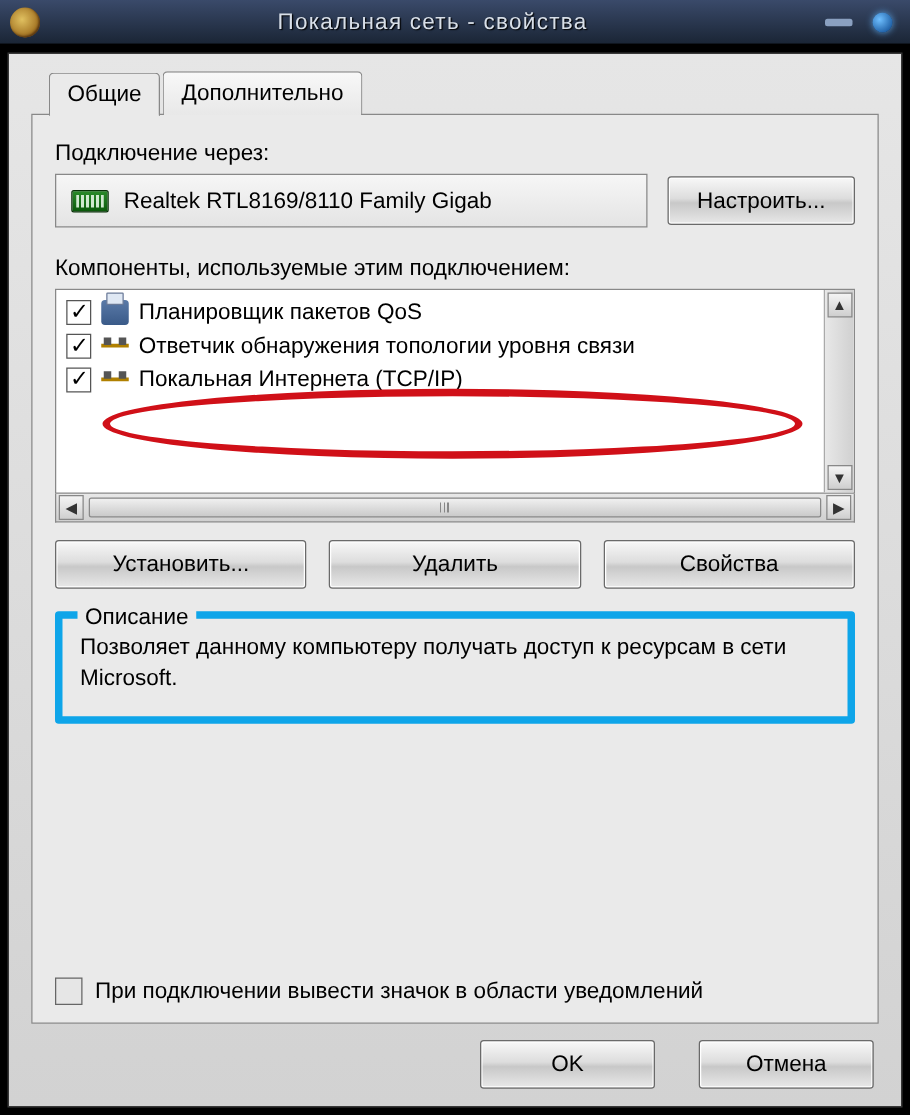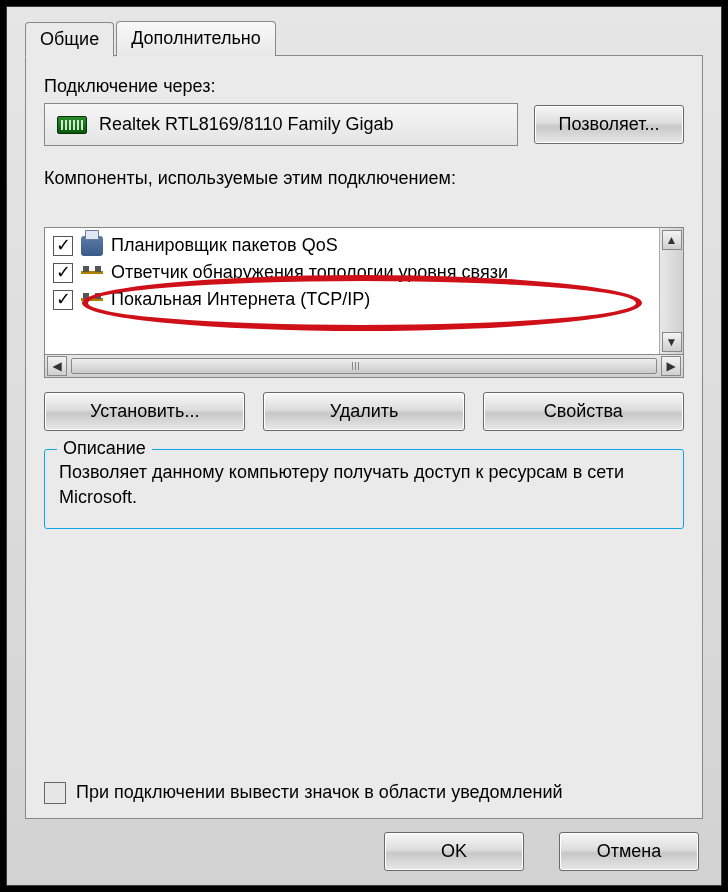--- a/index.html
+++ b/index.html
@@ -67,20 +67,21 @@
     border: 1px solid #3a3a3a;
     padding: 8px 18px 14px 18px;
     display: flex;
     flex-direction: column;
   }
   .tabs {
     display: flex;
     margin-top: 6px;
     position: relative;
     z-index: 2;
+    margin-left: 14px;
   }
   .tab {
     padding: 6px 14px 6px 14px;
     border: 1px solid #888;
     border-bottom: none;
     background: linear-gradient(to bottom, #f8f8f8, #e8e8e8);
     border-radius: 4px 4px 0 0;
     margin-right: 2px;
     cursor: pointer;
     font-size: 18px;
@@ -138,25 +139,24 @@
     text-align: center;
     cursor: pointer;
     border-radius: 3px;
     box-shadow: inset 0 0 0 1px #fff;
     min-width: 150px;
   }
   .btn.wide { flex:1; }
   .components-box {
     border: 1px solid #888;
     background: #fff;
-    height: 128px;
+    height: 164px;
     position: relative;
     overflow: hidden;
     display: flex;
-    margin-top: 32px;
   }
   .comp-list {
     flex: 1;
     padding: 4px 2px;
     overflow: hidden;
   }
   .comp-item {
     display: flex;
     align-items: center;
     gap: 8px;
@@ -239,21 +239,21 @@
   .hscroll .thumb::after{
     content:""; position:absolute; left:48%; top:3px; bottom:3px; width:8px;
     background: repeating-linear-gradient(90deg,#888 0 1px, transparent 1px 3px);
   }
   .three-btn-row {
     display: flex;
     gap: 18px;
     margin-top: 14px;
   }
   .fieldset {
-    border: 1px solid #0ea5e9;
+    border: 6px solid #0ea5e9;
     border-radius: 3px;
     margin-top: 18px;
     padding: 10px 14px 18px 14px;
     position: relative;
   }
   .fieldset .legend {
     position: absolute;
     top: -12px; left: 12px;
     background: #eaeaea;
     padding: 0 6px;
@@ -291,20 +291,28 @@
     left: 38px;
     top: 80px;
     pointer-events: none;
   }
   .comp-wrap { position: relative; }
 </style>
 </head>
 <body>
 
 <div class="window">
+  <div class="titlebar">
+    <div class="titlebar-icon"></div>
+    <div class="titlebar-title">Покальная сеть - свойства</div>
+    <div class="titlebar-controls">
+      <div class="titlebar-min"></div>
+      <div class="titlebar-max"></div>
+    </div>
+  </div>
 
   <div class="client">
 
     <div class="tabs">
       <div class="tab active">
         <span>Общие</span>
       </div>
       <div class="tab">
         <span>Дополнительно</span>
       </div>
@@ -313,21 +321,21 @@
     <div class="tab-page">
 
       <div class="label">Подключение через:</div>
 
       <div class="adapter-row">
         <div class="adapter-box">
           <div class="nic-icon"></div>
           <span>Realtek RTL8169/8110 Family Gigab</span>
         </div>
         <div class="btn">
-          <span>Позволяет...</span>
+          <span>Настроить...</span>
         </div>
       </div>
 
       <div class="label" style="margin-top:22px">Компоненты, используемые этим подключением:</div>
 
       <div class="comp-wrap">
         <div class="components-box">
           <div class="comp-list">
             <div class="comp-item">
               <div class="chk checked"></div>

